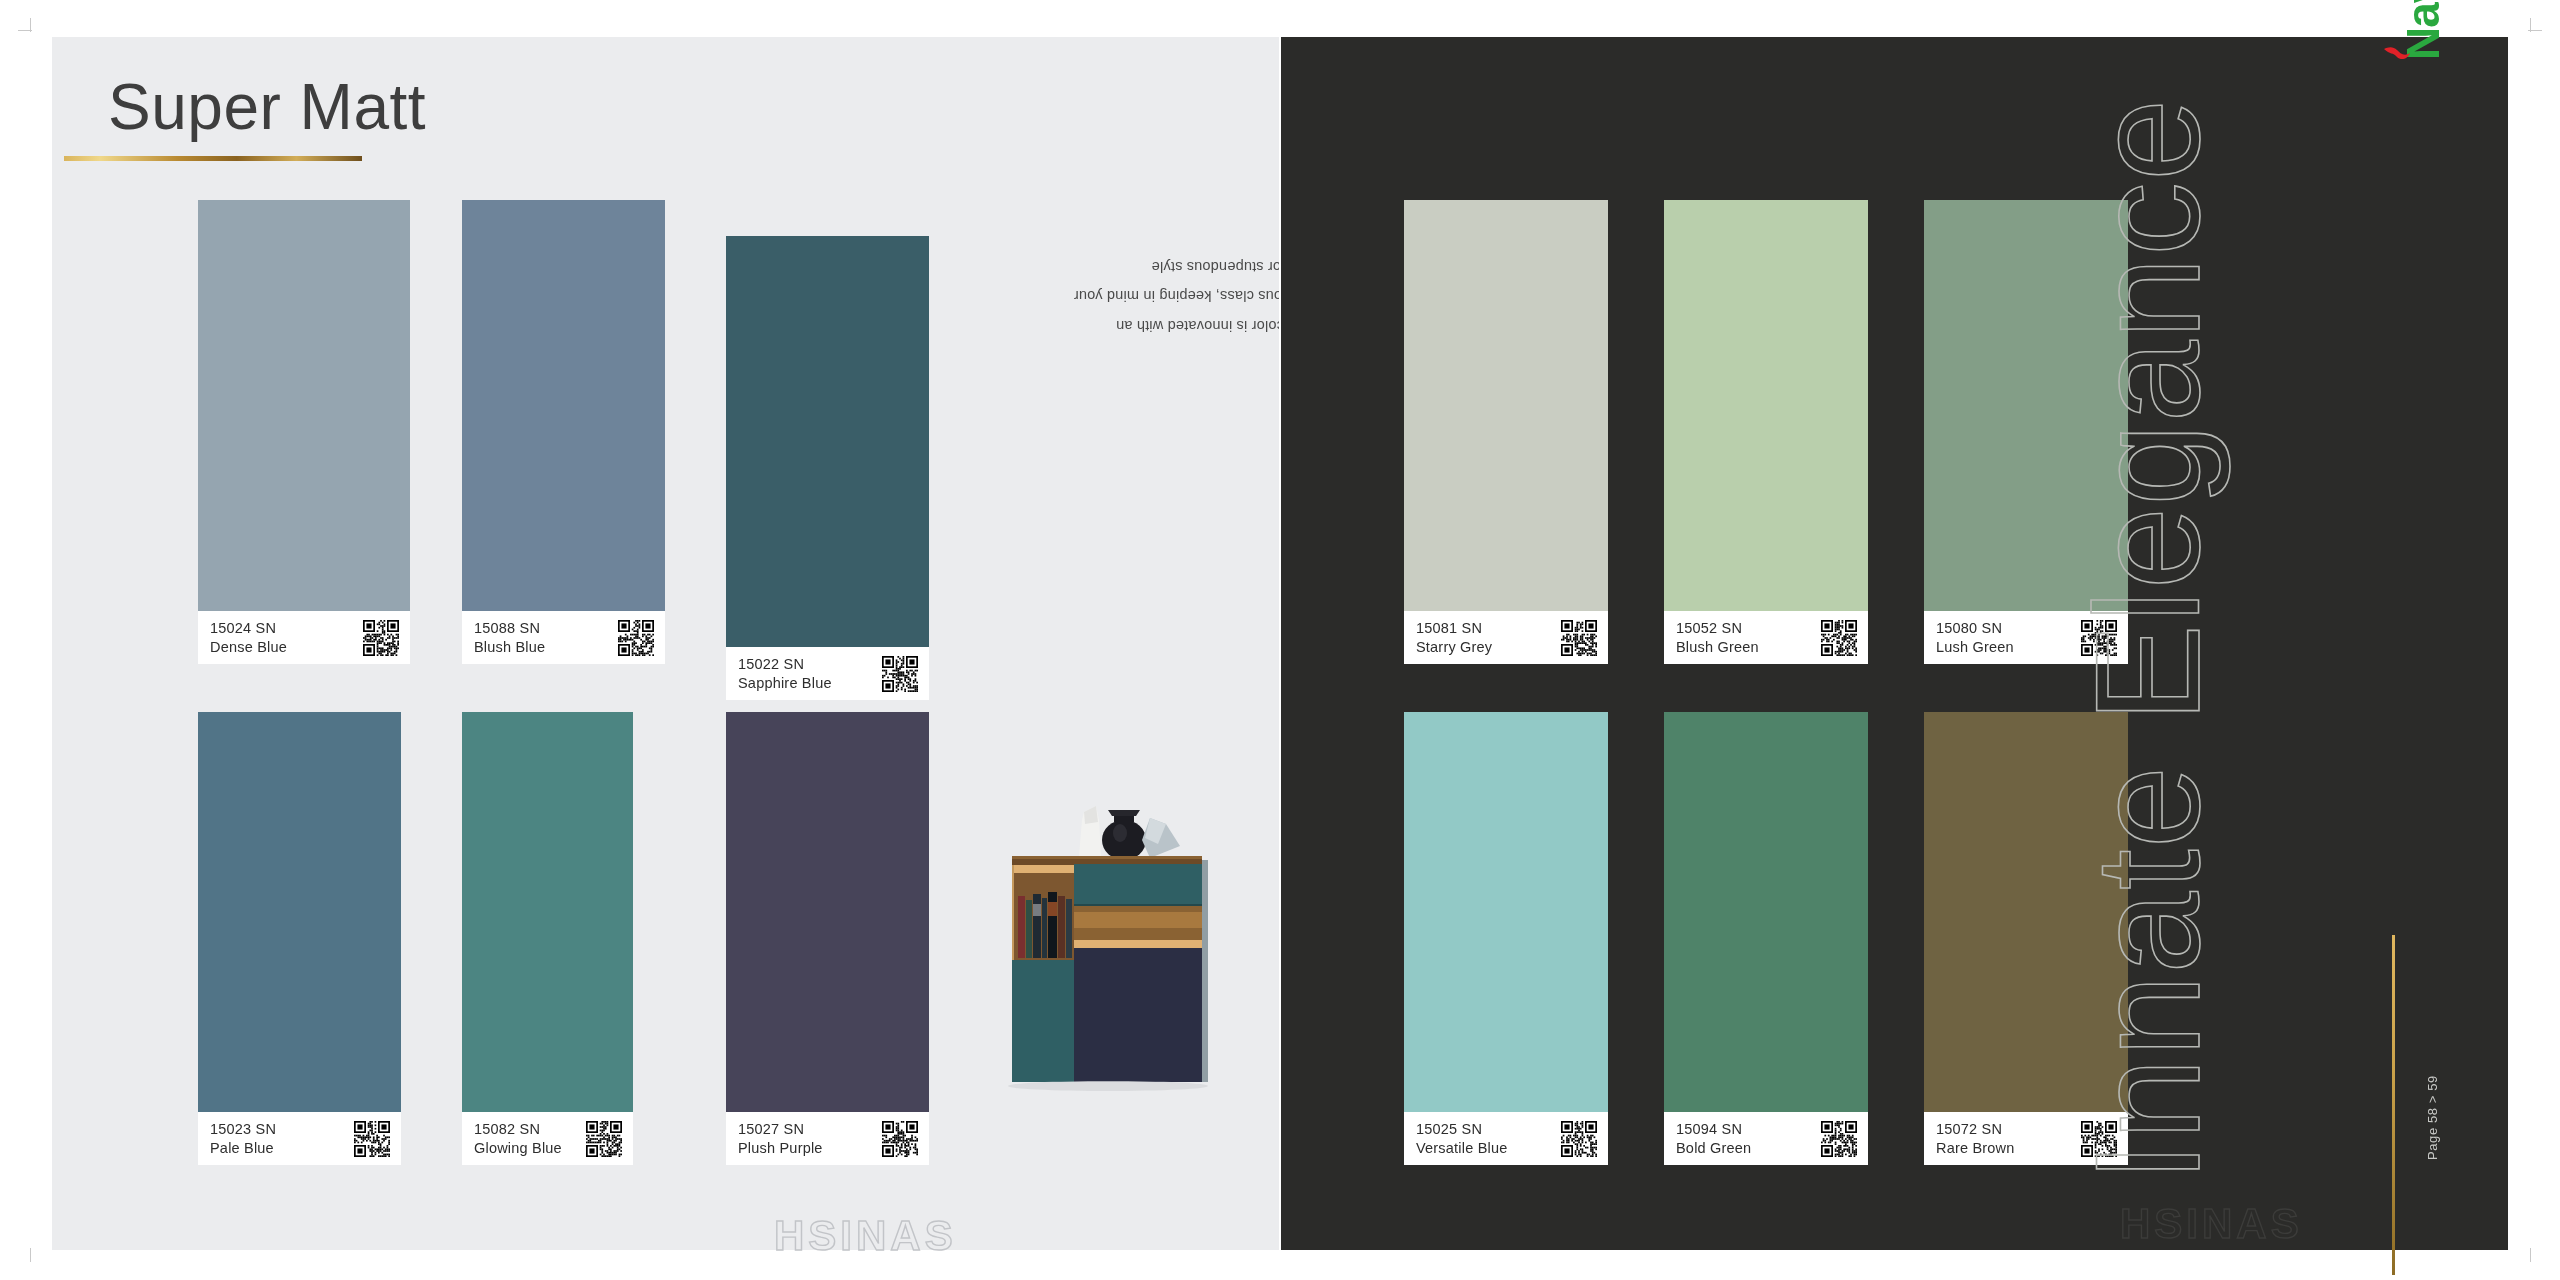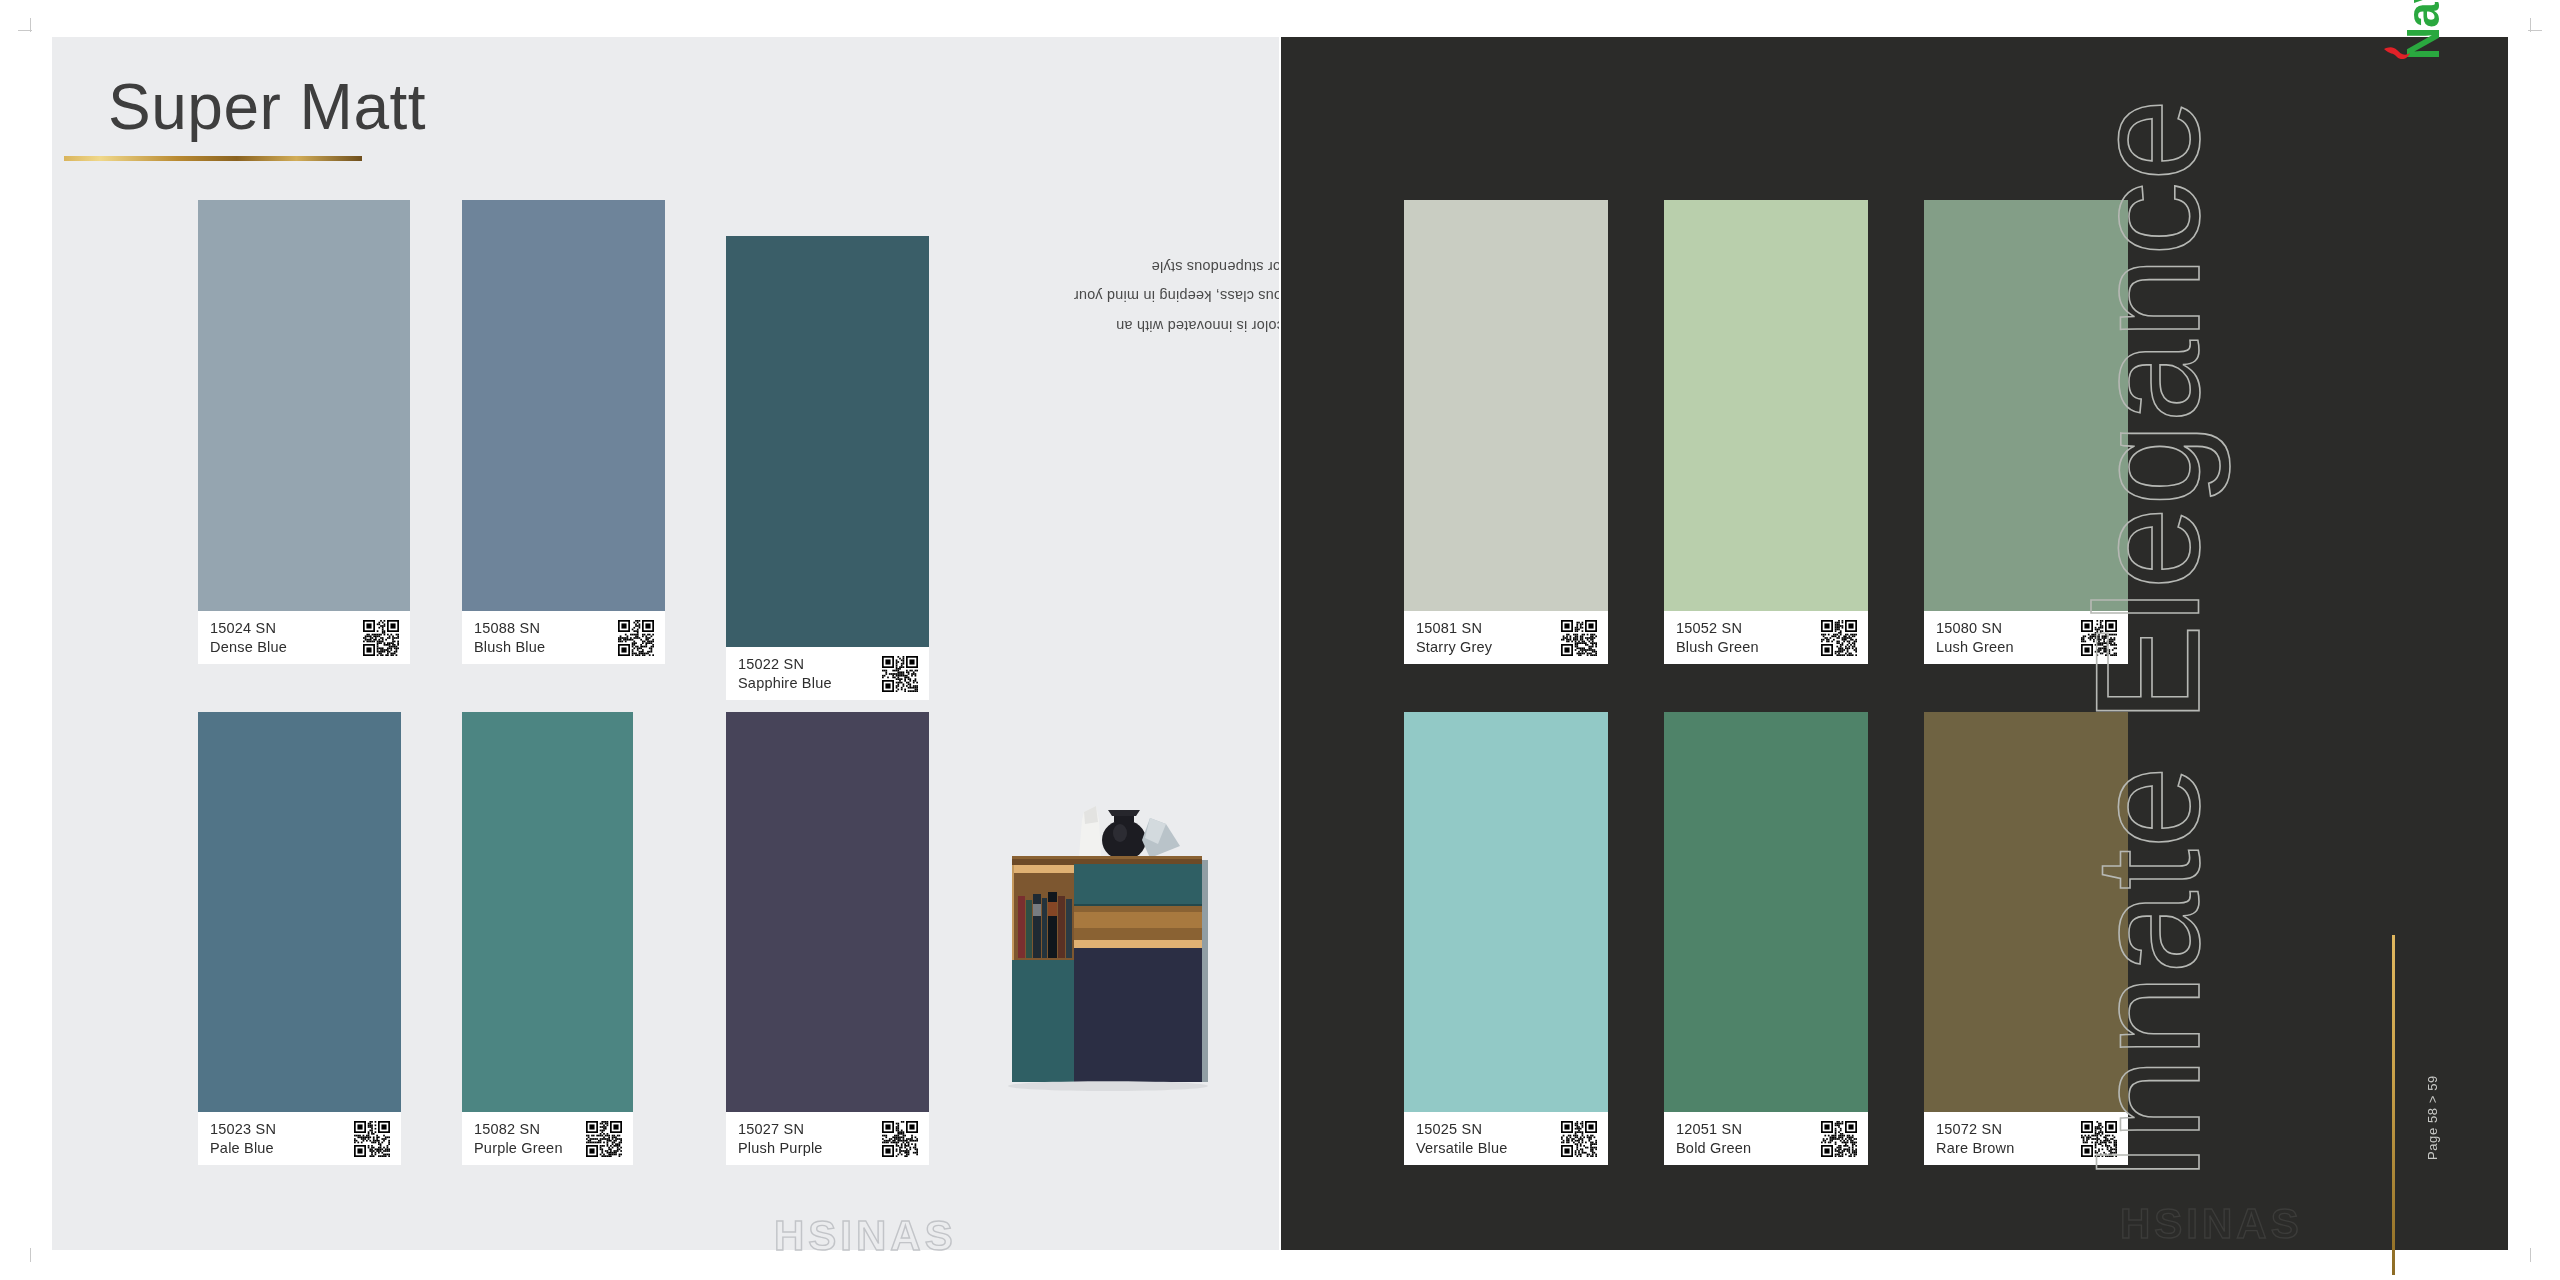--- a/index.html
+++ b/index.html
@@ -752,21 +752,21 @@
                 <rect x="3.4285714285714284" y="27.428571428571427" width="5.142857142857142" height="5.142857142857142" fill="#000"></rect>
               </svg>
             </div>
           </div>
         </div>
         <div class="swatch" style="left: 462px; top: 712px; width: 171px;">
           <div class="chip" style="height:400px;background:#4c8582"></div>
           <div class="label">
             <div class="txt">
               <div class="code">15082 SN</div>
-              <div class="name">Purple Green</div>
+              <div class="name">Glowing Blue</div>
             </div>
             <div class="qr">
               <svg width="36" height="36" viewBox="0 0 36 36">
                 <rect width="36" height="36" fill="#ffffff"></rect>
                 <rect x="15.428571428571427" y="0" width="1.7142857142857142" height="1.7142857142857142" fill="#000"></rect>
                 <rect x="17.142857142857142" y="0" width="1.7142857142857142" height="1.7142857142857142" fill="#000"></rect>
                 <rect x="18.857142857142858" y="0" width="1.7142857142857142" height="1.7142857142857142" fill="#000"></rect>
                 <rect x="20.57142857142857" y="0" width="1.7142857142857142" height="1.7142857142857142" fill="#000"></rect>
                 <rect x="13.714285714285714" y="1.7142857142857142" width="1.7142857142857142" height="1.7142857142857142" fill="#000"></rect>
                 <rect x="15.428571428571427" y="1.7142857142857142" width="1.7142857142857142" height="1.7142857142857142" fill="#000"></rect>
@@ -1757,21 +1757,21 @@
               <rect x="1.7142857142857142" y="25.71428571428571" width="8.571428571428571" height="8.571428571428571" fill="#fff"></rect>
               <rect x="3.4285714285714284" y="27.428571428571427" width="5.142857142857142" height="5.142857142857142" fill="#000"></rect>
             </svg>
           </div>
         </div>
       </div>
       <div class="swatch" style="left: 1664px; top: 712px; width: 204px;">
         <div class="chip" style="height:400px;background:#4f8369"></div>
         <div class="label">
           <div class="txt">
-            <div class="code">12051 SN</div>
+            <div class="code">15094 SN</div>
             <div class="name">Bold Green</div>
           </div>
           <div class="qr">
             <svg width="36" height="36" viewBox="0 0 36 36">
               <rect width="36" height="36" fill="#ffffff"></rect>
               <rect x="15.428571428571427" y="0" width="1.7142857142857142" height="1.7142857142857142" fill="#000"></rect>
               <rect x="17.142857142857142" y="0" width="1.7142857142857142" height="1.7142857142857142" fill="#000"></rect>
               <rect x="20.57142857142857" y="0" width="1.7142857142857142" height="1.7142857142857142" fill="#000"></rect>
               <rect x="13.714285714285714" y="1.7142857142857142" width="1.7142857142857142" height="1.7142857142857142" fill="#000"></rect>
               <rect x="15.428571428571427" y="1.7142857142857142" width="1.7142857142857142" height="1.7142857142857142" fill="#000"></rect>

